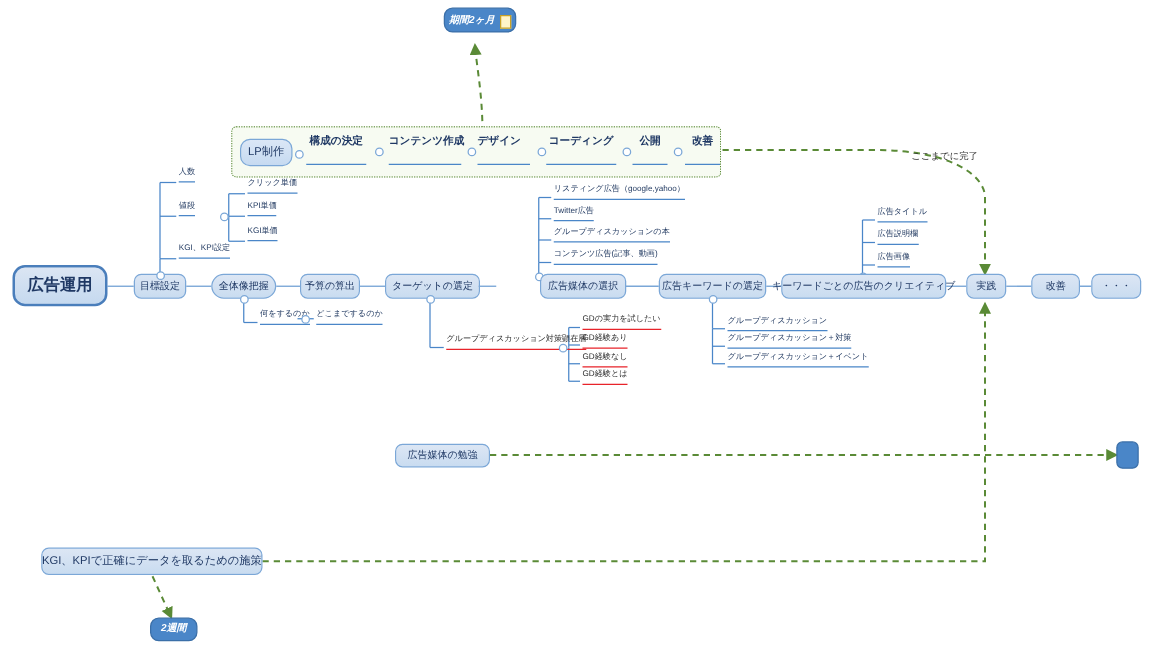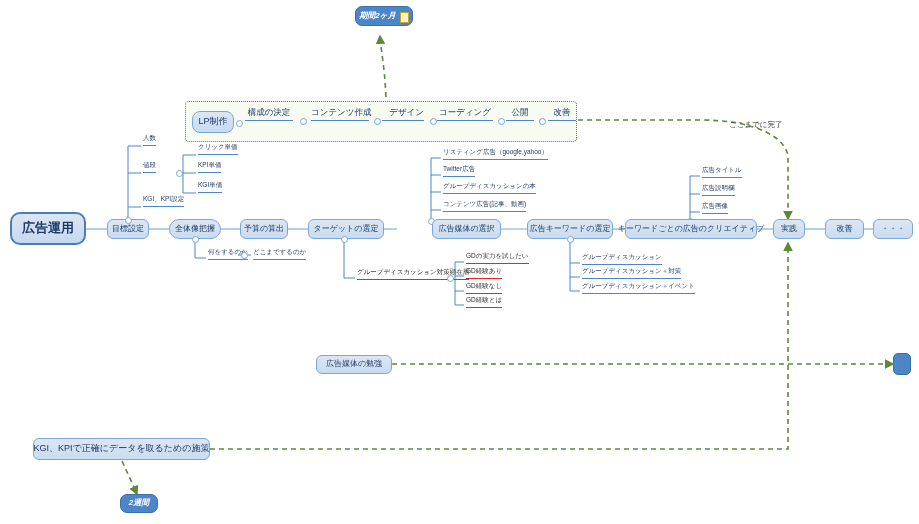--- a/index.html
+++ b/index.html
@@ -77,22 +77,23 @@
     border:1.5px dotted #5a8a36;
     border-radius:4px;
     background:#f7fbf2;
     box-sizing:border-box;
   }
   .lpstep{
     position:absolute;
     font-size:8.5px;
     color:#1f3864;
     white-space:nowrap;
-    padding-bottom:1px;
+    padding-bottom:12px;
     border-bottom:1.6px solid #4a86c8;
+    font-weight:bold;
   }
   .conn-dot{
     position:absolute;
     width:5px;height:5px;
     border:1px solid #7ba7d7;
     border-radius:50%;
     background:#ffffff;
   }
   .glabel{
     position:absolute;
@@ -219,21 +220,21 @@
 
   <div class="node lp" style="left:192px;top:111px;width:42px;height:22px;">LP制作</div>
   <div class="conn-dot" style="left:236px;top:120px;"></div>
 
   <div class="lpstep" style="left:245px;top:107px;width:48px;text-align:center;">構成の決定</div>
   <div class="conn-dot" style="left:300px;top:118px;"></div>
 
   <div class="lpstep" style="left:311px;top:107px;width:58px;">コンテンツ作成</div>
   <div class="conn-dot" style="left:374px;top:118px;"></div>
 
-  <div class="lpstep" style="left:382px;top:107px;width:42px;text-align:right;">デザイン</div>
+  <div class="lpstep" style="left:382px;top:107px;width:42px;text-align:left;">デザイン</div>
   <div class="conn-dot" style="left:430px;top:118px;"></div>
 
   <div class="lpstep" style="left:437px;top:107px;width:56px;text-align:center;">コーディング</div>
   <div class="conn-dot" style="left:498px;top:118px;"></div>
 
   <div class="lpstep" style="left:506px;top:107px;width:28px;text-align:center;">公開</div>
   <div class="conn-dot" style="left:539px;top:118px;"></div>
 
   <div class="lpstep" style="left:548px;top:107px;width:28px;text-align:center;">改善</div>
 

